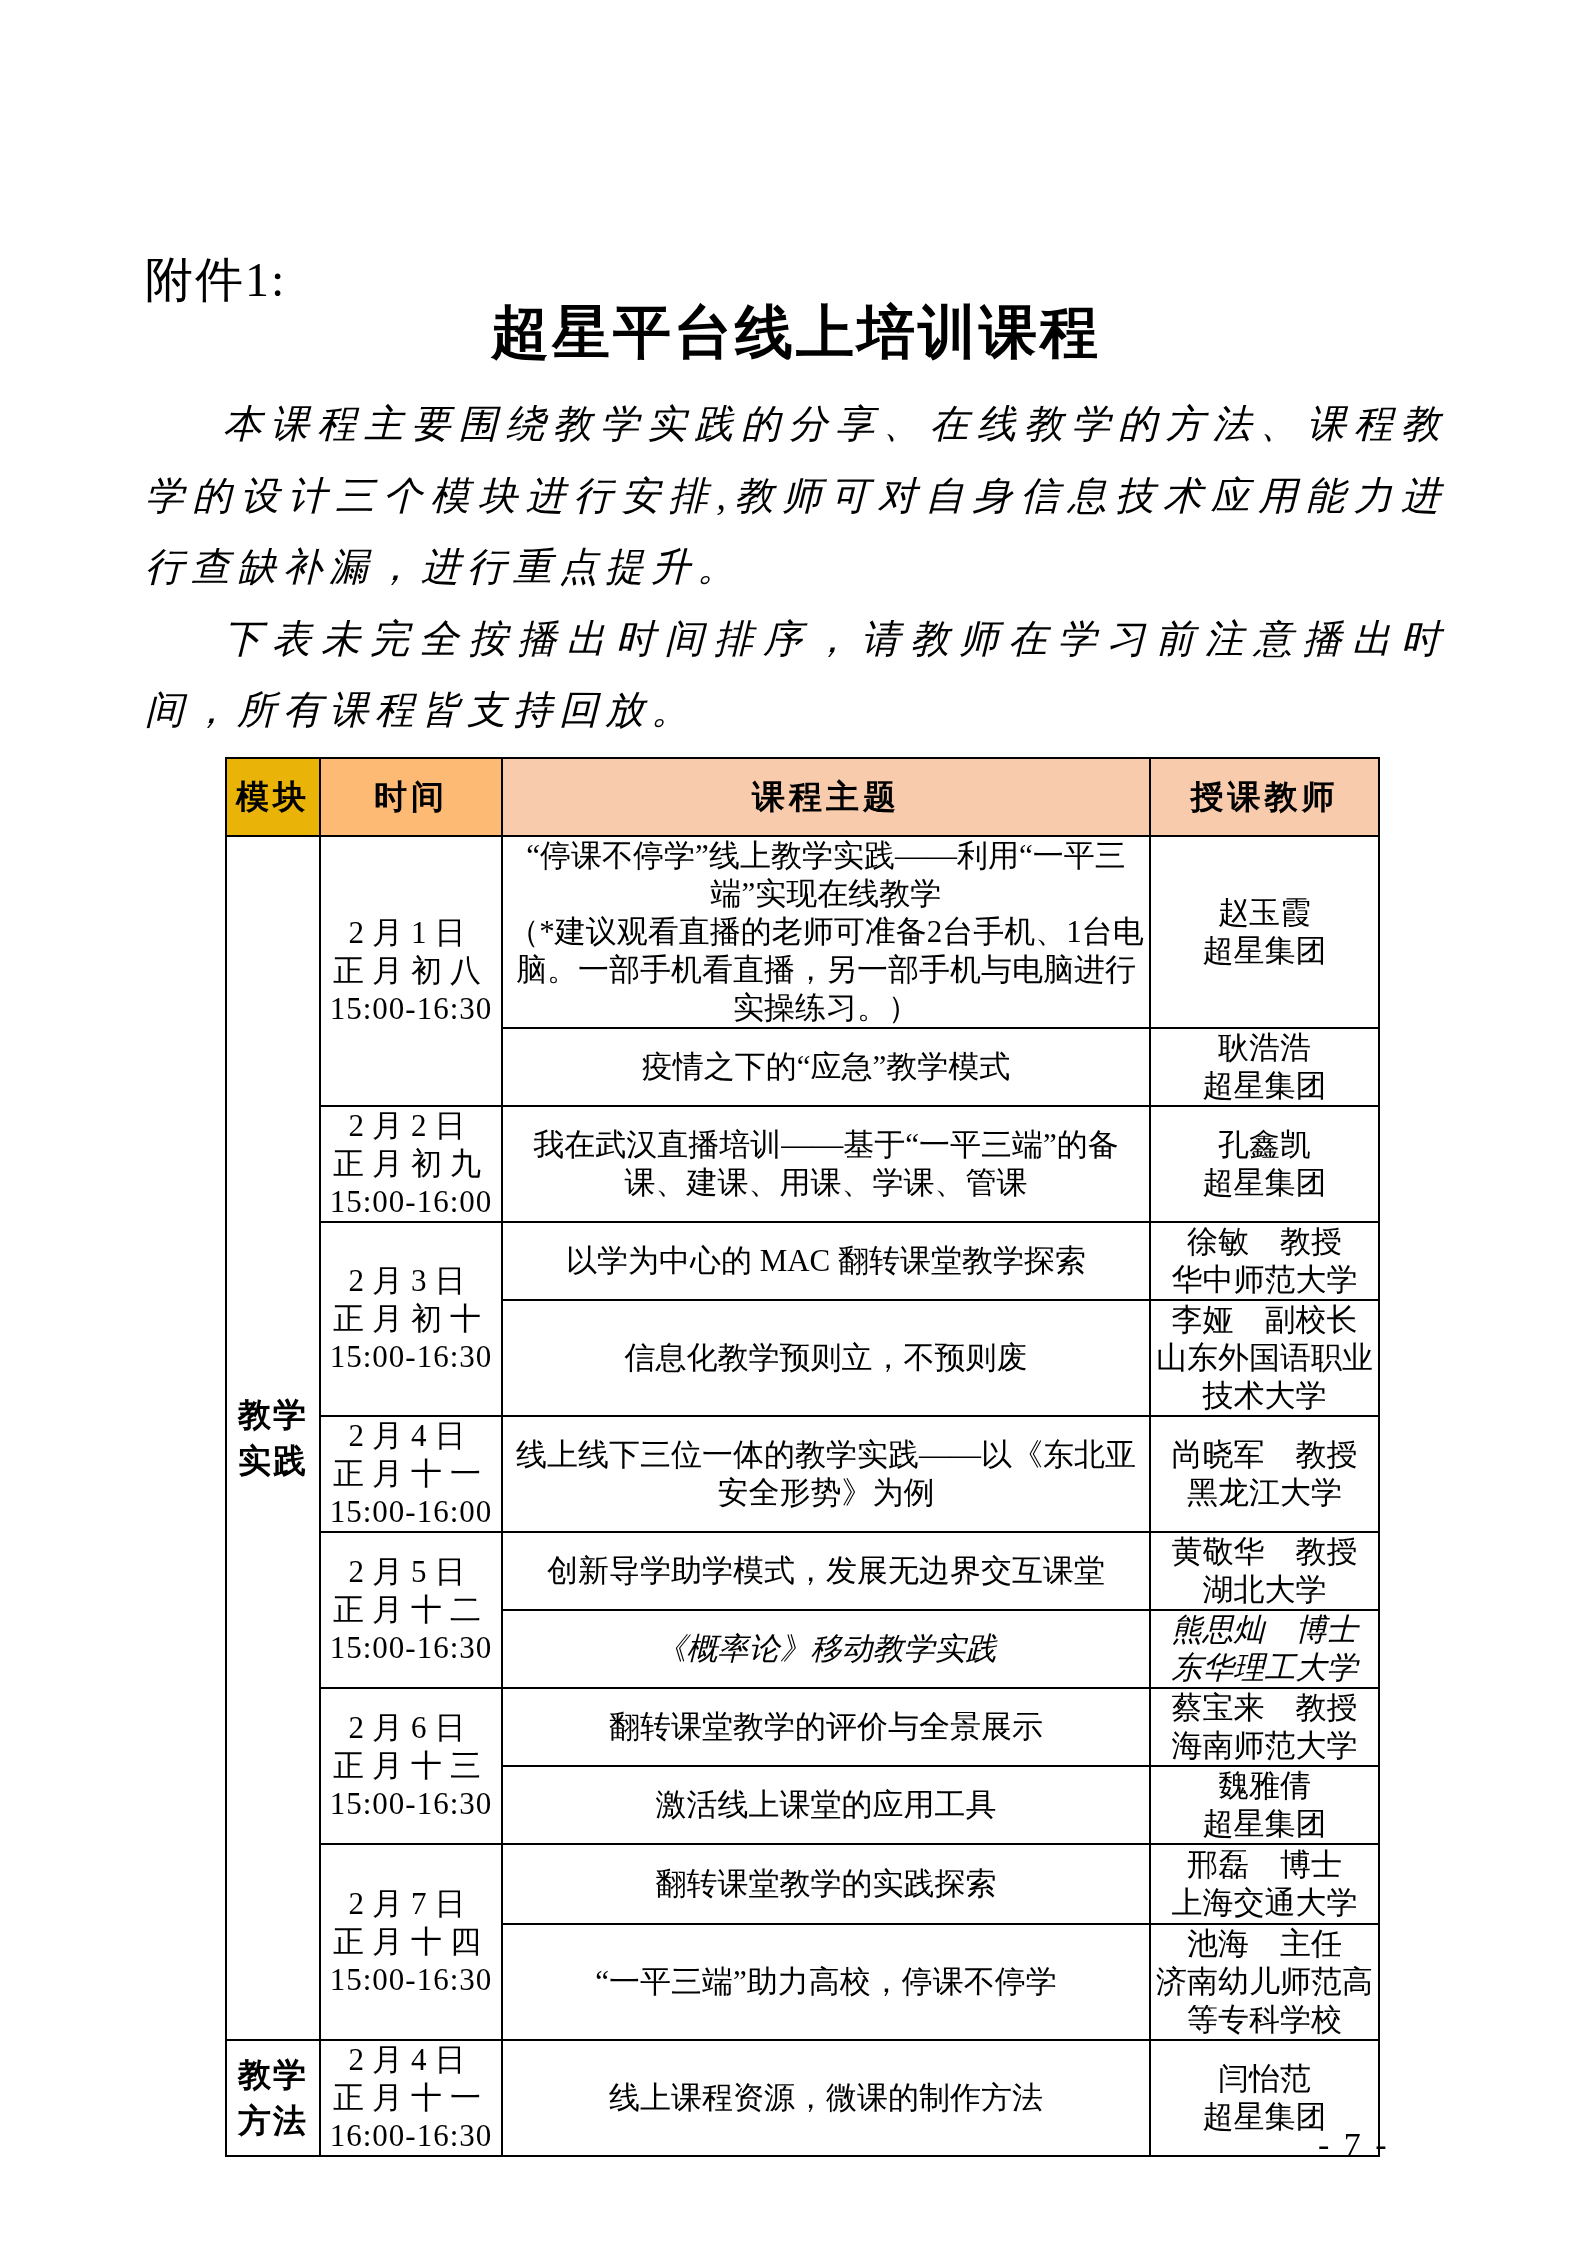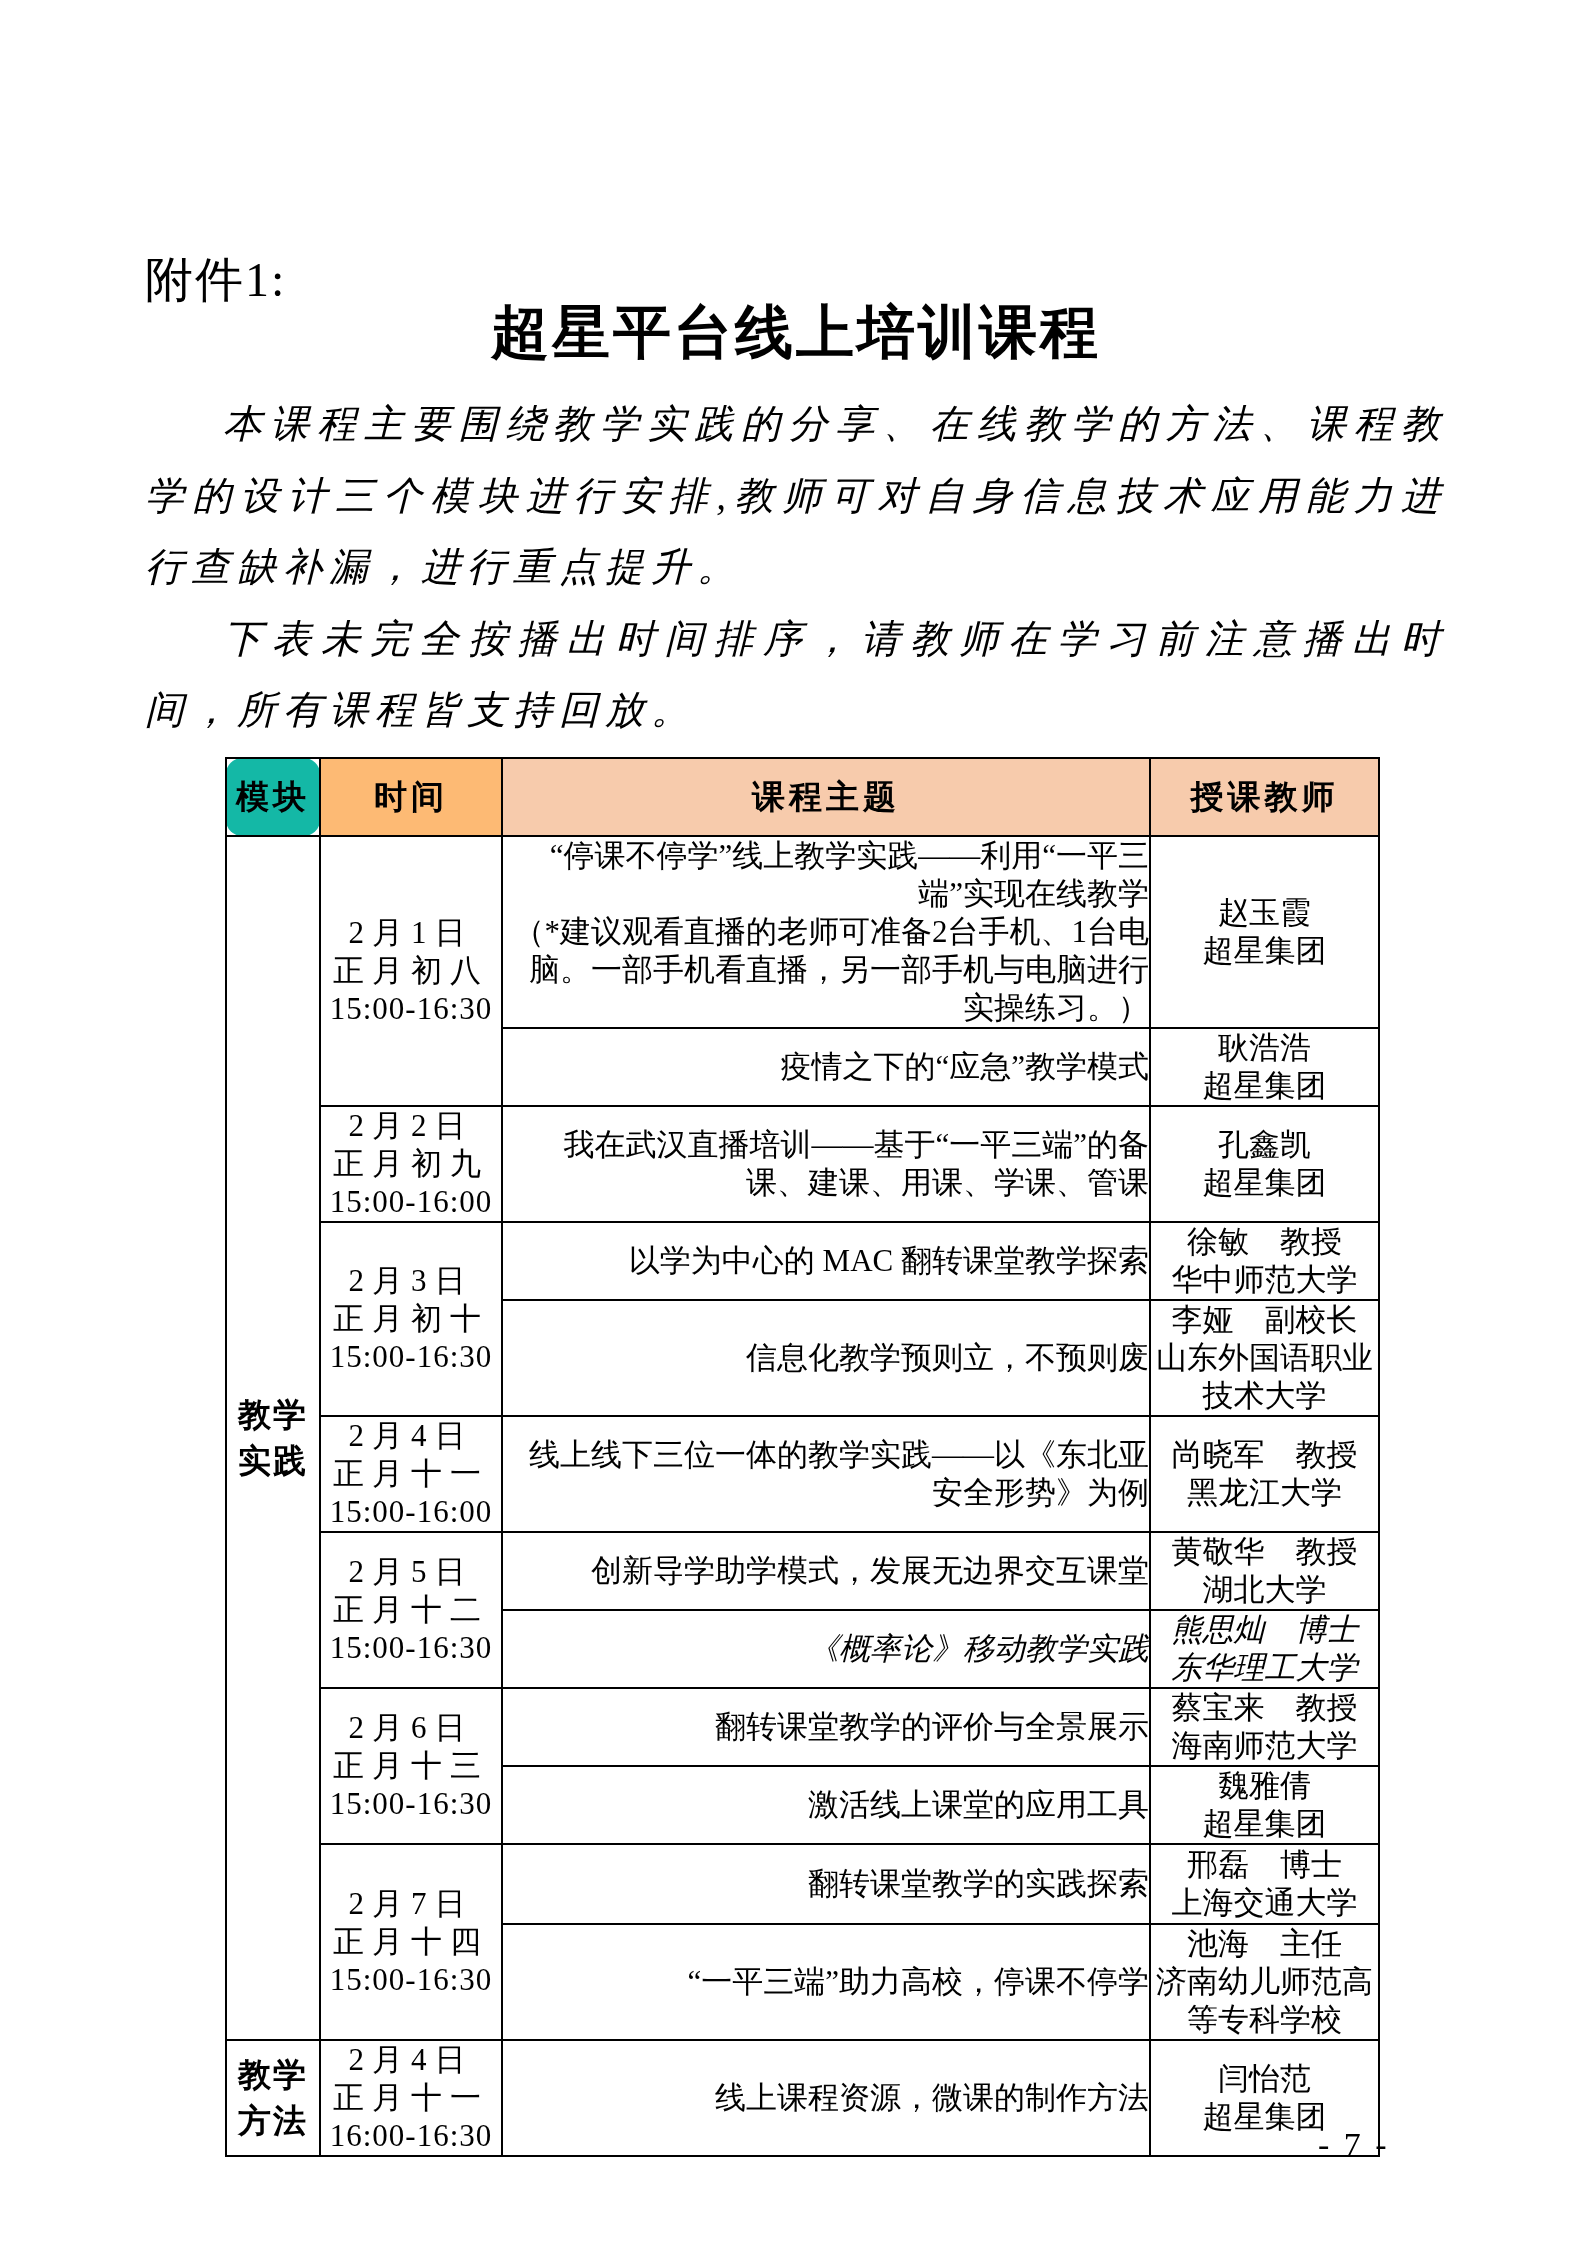--- a/index.html
+++ b/index.html
@@ -72,21 +72,21 @@
     white-space:pre-line;
     letter-spacing:2px;
   }
   td.time-cell{
     text-align:center;
     line-height:38px;
   }
   td.time-cell .t-date, td.time-cell .t-lunar{letter-spacing:8px;}
   td.time-cell .t-clock{letter-spacing:1px;}
   td.topic-cell{
-    text-align:right;
+    text-align:center;
     padding:4px 10px;
     line-height:38px;
     white-space:pre-line;
   }
   td.teacher-cell{
     text-align:center;
     padding:4px 4px;
     line-height:38px;
   }
   .page-number{
@@ -112,21 +112,21 @@
 
   <table class="schedule">
     <colgroup>
       <col class="c-module">
         <col class="c-time">
         <col class="c-topic">
         <col class="c-teacher">
     </colgroup>
     <tbody>
       <tr>
-        <th style="background: #14b8a6; border-radius: 16px;">模块</th>
+        <th style="background: #eab308;">模块</th>
         <th style="background: #fdba74;">时间</th>
         <th style="background: rgb(247, 203, 172);">课程主题</th>
         <th style="background: rgb(247, 203, 172);">授课教师</th>
       </tr>
 
       <tr style="height:192px;">
         <td class="module-cell" rowspan="12">教学
 实践</td>
         <td class="time-cell" rowspan="2">
           <div class="t-date">2月1日</div>

